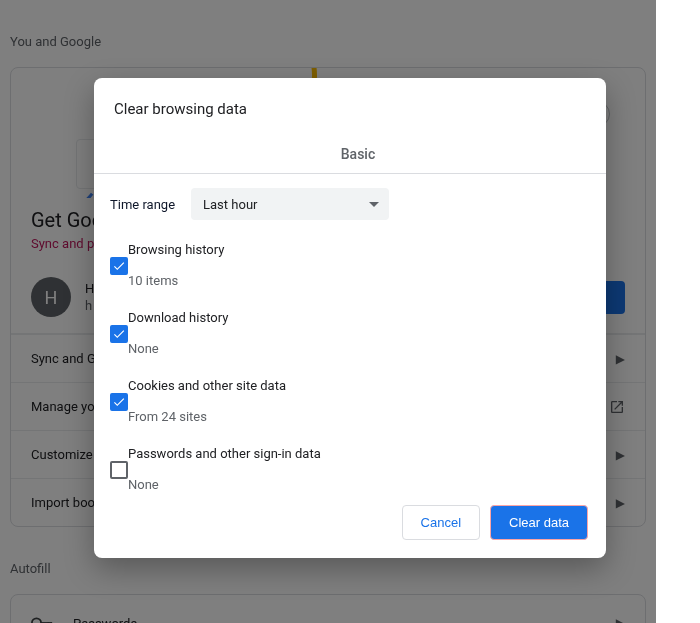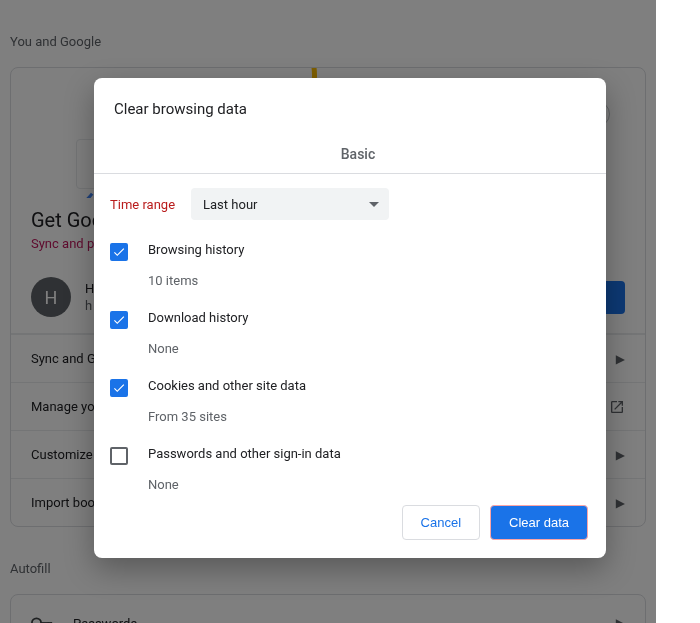--- a/index.html
+++ b/index.html
@@ -87,29 +87,29 @@
   .dlg-body {
     flex: 1; overflow-y: scroll; padding: 14px 8px 0 16px; position: relative;
   }
   
   .dlg-body::-webkit-scrollbar { width: 15px; }
   .dlg-body::-webkit-scrollbar-track { background: #f1f1f1; }
   .dlg-body::-webkit-scrollbar-thumb { background: #c1c1c1; }
   .dlg-body::-webkit-scrollbar-button { display: block; height: 15px; background: #f1f1f1; }
 
   .time-row { display: flex; align-items: center; gap: 16px; padding: 0 0 12px 0; }
-  .time-label { font-size: 13px; color: #b91c1c; }
+  .time-label { font-size: 13px; color: #0f172a; }
   .select {
     flex: 0 0 198px; height: 32px; background: #f1f3f4; border-radius: 4px;
     display: flex; align-items: center; padding: 0 10px 0 12px; font-size: 13px;
     color: #202124; cursor: pointer; justify-content: space-between;
   }
   .select .tri { border: 5px solid transparent; border-top-color: #5f6368; margin-top: 5px; }
 
-  .opt { display: flex; align-items: flex-start; gap: 20px; padding: 10px 0 12px 0; }
+  .opt { display: flex; align-items: center; padding: 10px 0 12px 0; }
   .cb {
     width: 18px; height: 18px; border: 2px solid #5f6368; border-radius: 2px;
     display: flex; align-items: center; justify-content: center; cursor: pointer;
     flex-shrink: 0; margin-top: 1px;
   }
   .cb.checked { background: #1a73e8; border-color: #1a73e8; }
   .cb.checked svg { display: block; }
   .cb svg { display: none; }
   .opt-txt .t { font-size: 13px; color: #202124; }
   .opt-txt .s { font-size: 13px; color: #5f6368; margin-top: 16px; } 
@@ -235,21 +235,21 @@
       </div>
 
       <div class="opt">
         <span class="cb checked">
             <svg width="14" height="14" viewBox="0 0 24 24">
               <path fill="#fff" d="M9 16.17 4.83 12l-1.42 1.41L9 19 21 7l-1.41-1.41z"></path>
             </svg>
           </span>
         <div class="opt-txt">
           <div class="t">Cookies and other site data</div>
-          <div class="s">From 35 sites</div>
+          <div class="s">From 24 sites</div>
         </div>
       </div>
 
 
       <div class="opt">
         <span class="cb"></span>
         <div class="opt-txt">
           <div class="t">Passwords and other sign-in data</div>
           <div class="s">None</div>
         </div>

